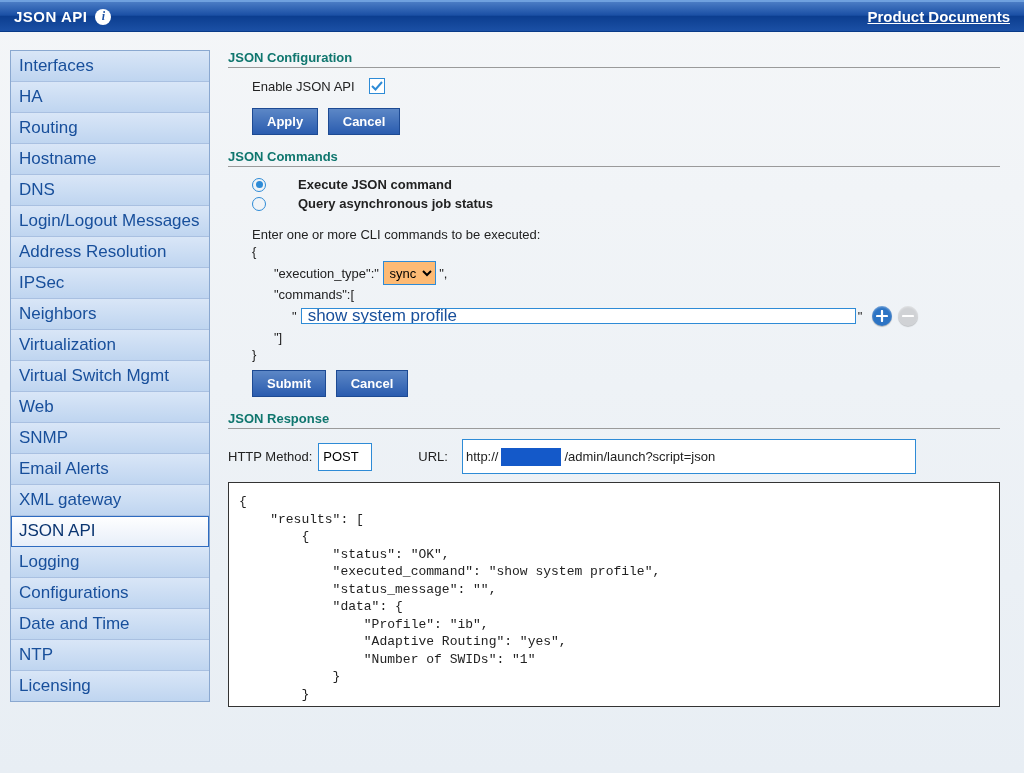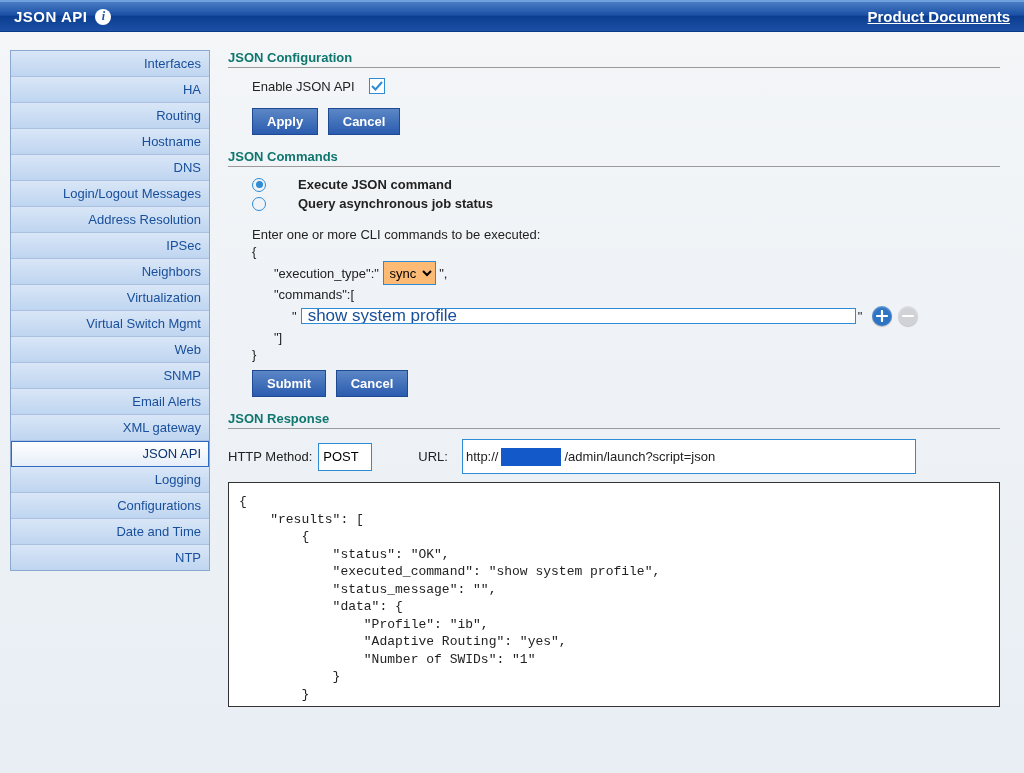--- a/index.html
+++ b/index.html
@@ -56,26 +56,25 @@
 
   
   .sidebar {
     width: 200px;
     border: 1px solid #8aa8d0;
     background: #cdddf4;
     flex-shrink: 0;
   }
   .sidebar-item {
     padding: 5px 8px;
-    font-size: 13px;
+    font-size: 17px;
     color: #184f9b;
     border-bottom: 1px solid #a9c0e1;
     background: linear-gradient(to bottom, #d9e6f7, #bfd5f0);
     cursor: pointer;
-    text-align: right;
   }
   .sidebar-item:last-child { border-bottom: none; }
   .sidebar-item.selected {
     background: linear-gradient(to bottom, #ffffff, #e7eef9);
     color: #0b3570;
     outline: 1px solid #2e6bc0;
     outline-offset: -1px;
     position: relative;
     z-index: 1;
   }
@@ -265,20 +264,21 @@
       <div class="sidebar-item">Virtual Switch Mgmt</div>
       <div class="sidebar-item">Web</div>
       <div class="sidebar-item">SNMP</div>
       <div class="sidebar-item">Email Alerts</div>
       <div class="sidebar-item">XML gateway</div>
       <div class="sidebar-item selected">JSON API</div>
       <div class="sidebar-item">Logging</div>
       <div class="sidebar-item">Configurations</div>
       <div class="sidebar-item">Date and Time</div>
       <div class="sidebar-item">NTP</div>
+      <div class="sidebar-item">Licensing</div>
     </div>
 
   <div class="content">
 
     <div class="section-head">JSON Configuration</div>
     <div class="row">
       <label>Enable JSON API</label>
       <span class="chk">
         <svg width="12" height="12" viewBox="0 0 12 12">
             <path d="M1 6 L4.5 9.5 L11 2" stroke="#2e8bd6" stroke-width="2" fill="none"></path>

